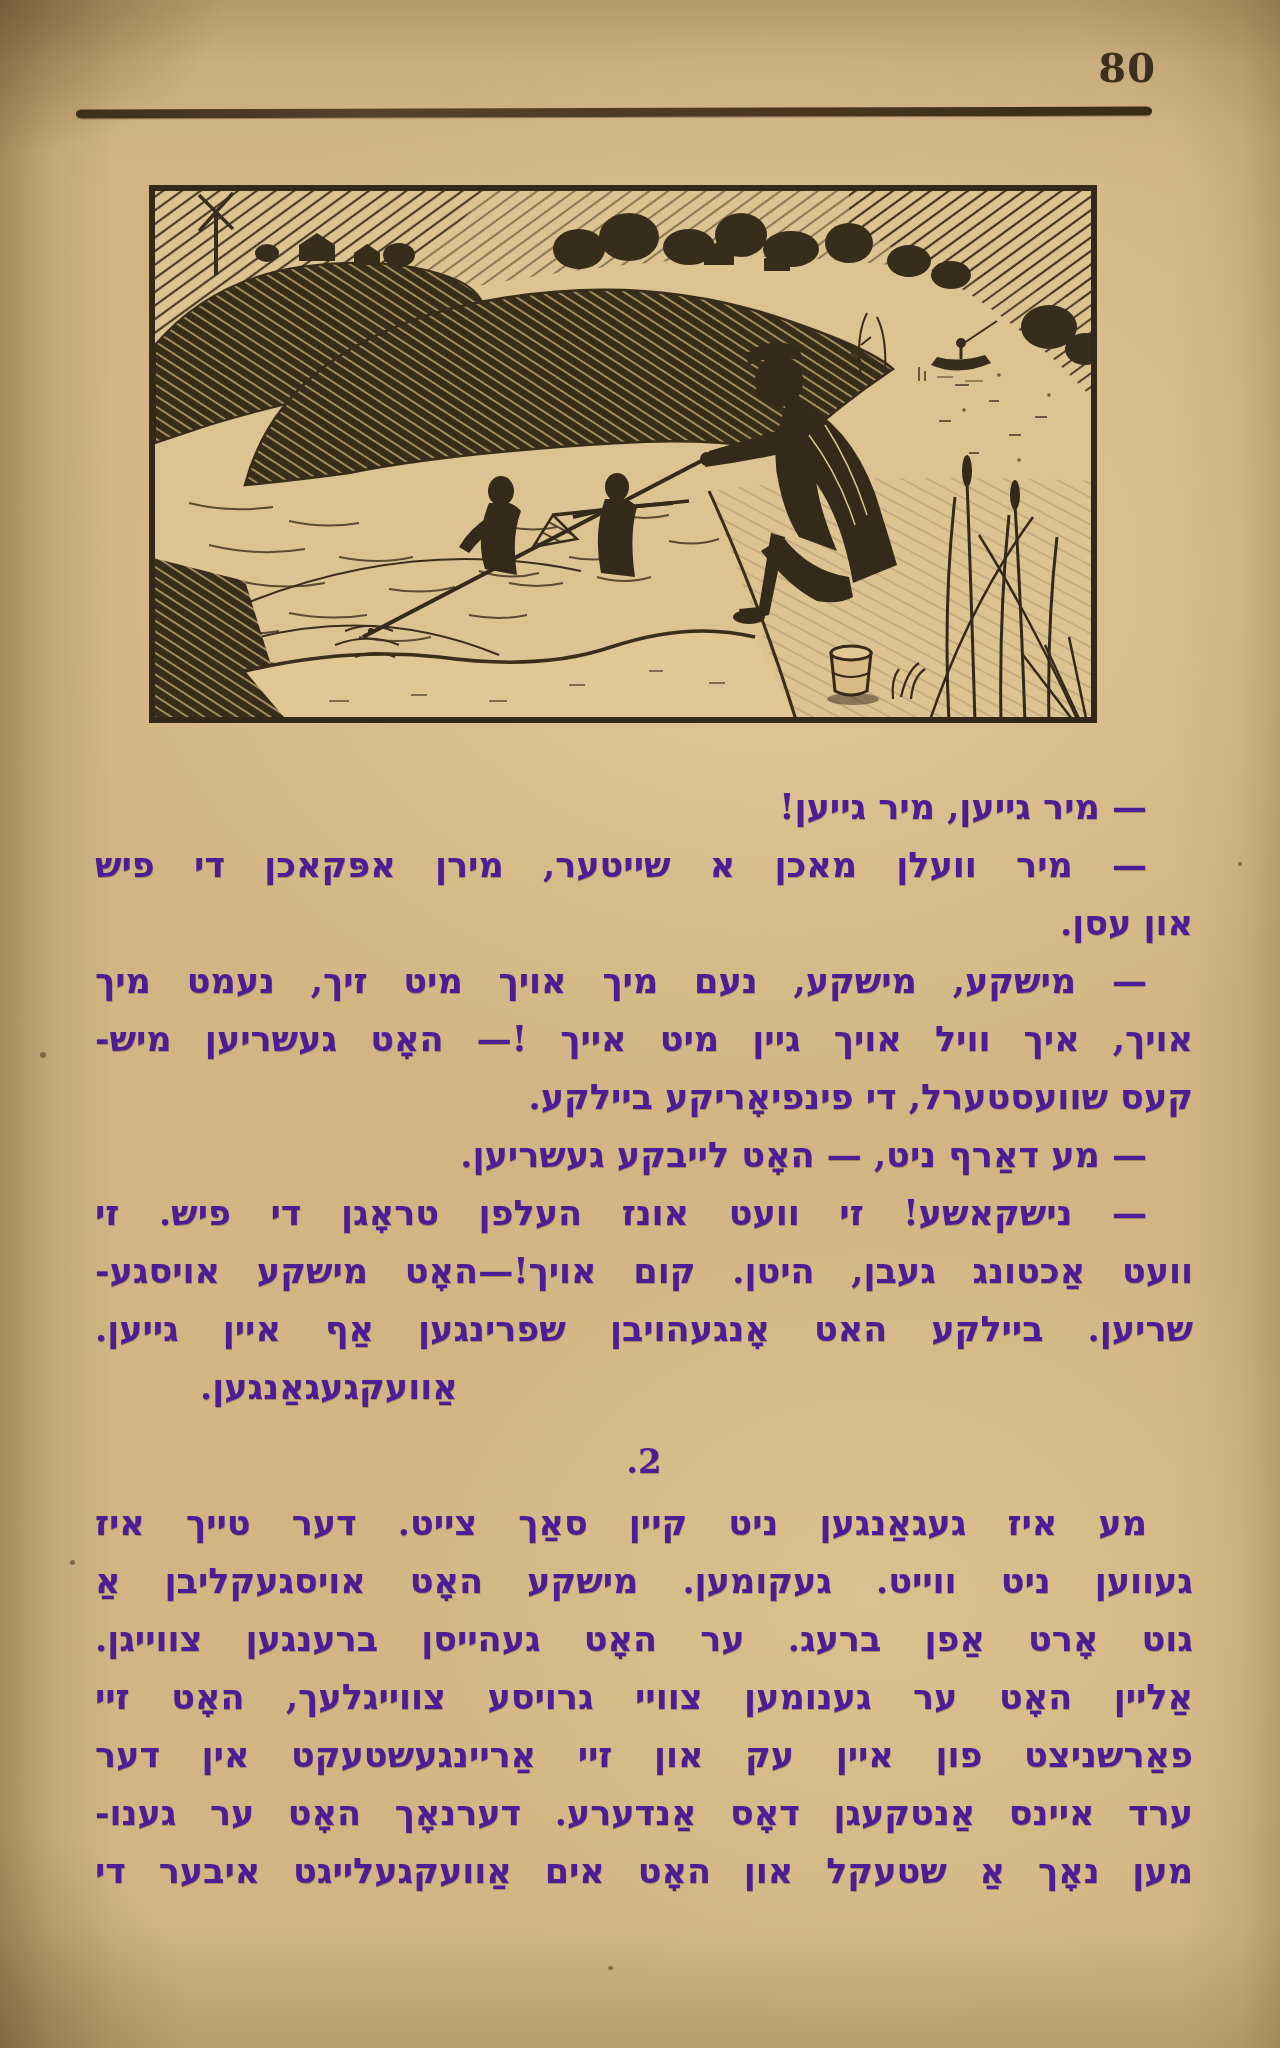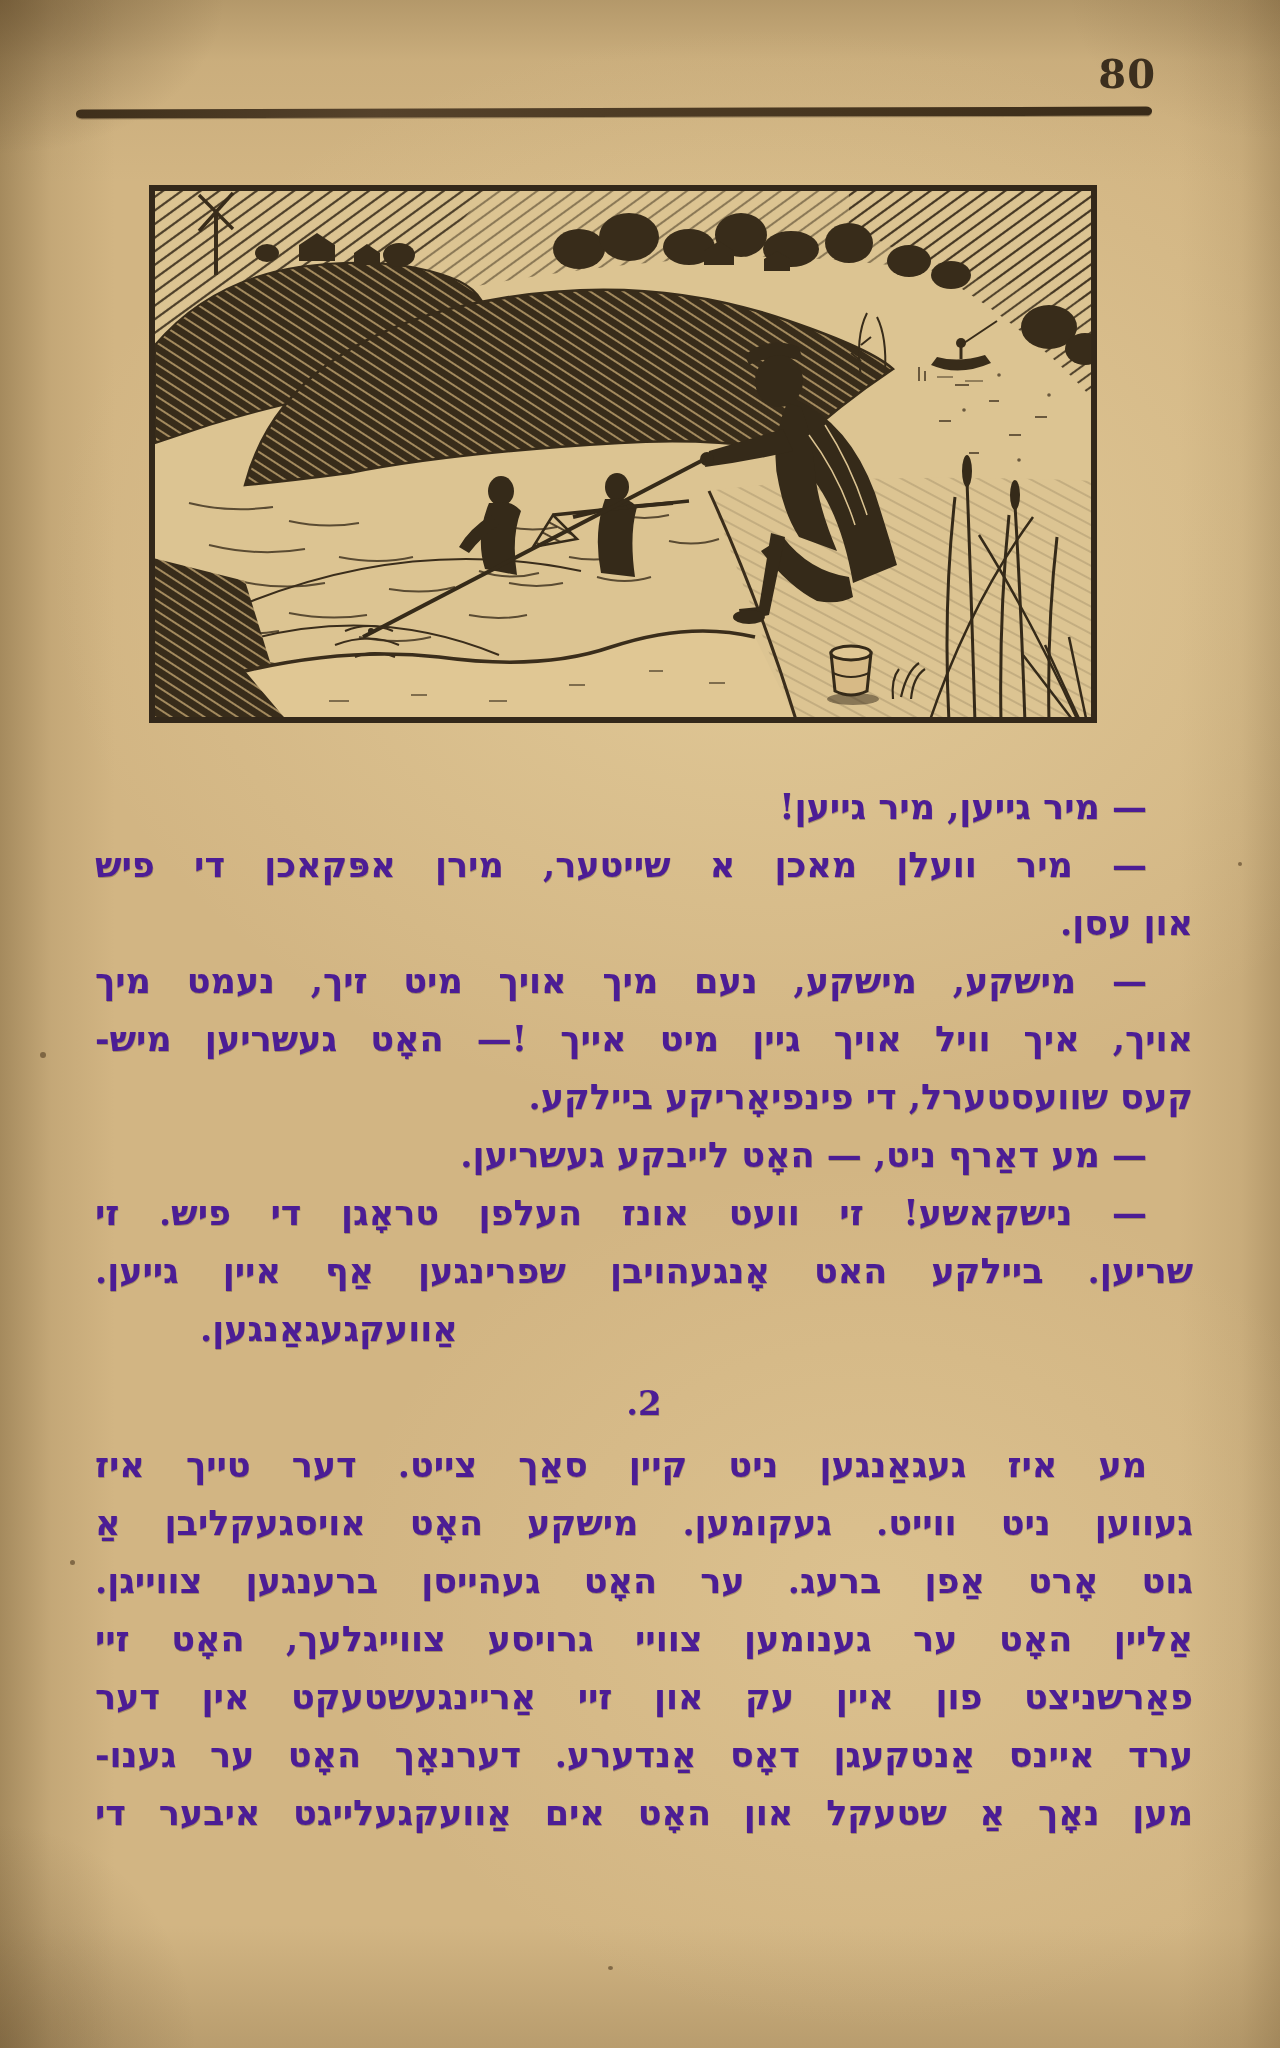--- a/index.html
+++ b/index.html
@@ -12,21 +12,21 @@
       radial-gradient(280px 320px at 0% 100%, rgba(92,70,40,.35), rgba(92,70,40,0) 70%),
       radial-gradient(300px 200px at 100% 0%, rgba(110,85,50,.25), rgba(110,85,50,0) 70%),
       radial-gradient(1000px 760px at 60% 28%, rgba(240,221,172,.50), rgba(240,221,172,0) 72%),
       radial-gradient(760px 620px at 68% 78%, rgba(238,216,166,.34), rgba(238,216,166,0) 70%),
       linear-gradient(90deg, rgba(110,86,48,.45) 0, rgba(110,86,48,.14) 4%, rgba(110,86,48,0) 9%),
       linear-gradient(270deg, rgba(110,86,48,.30) 0, rgba(110,86,48,.10) 3%, rgba(110,86,48,0) 8%),
       linear-gradient(180deg, rgba(110,86,48,.30) 0, rgba(110,86,48,.08) 3%, rgba(110,86,48,0) 9%),
       linear-gradient(0deg, rgba(110,86,48,.26) 0, rgba(110,86,48,0) 6%);
   }
   .page-number{
-    position:absolute;top:50px;right:124px;
+    position:absolute;top:44px;right:124px;
     font-size:40px;font-weight:600;color:#3c2f1e;letter-spacing:1px;
   }
   .rule{
     position:absolute;left:76px;top:108px;width:1076px;height:9px;
     background:linear-gradient(90deg,#3e2f1b,#55422b 28%,#46351f 72%,#392b19);
     border-radius:6px/4px;transform:rotate(-.15deg);
     box-shadow:0 1px 0 rgba(60,45,25,.35);
   }
   .illustration{
     position:absolute;left:149px;top:185px;width:948px;height:538px;
@@ -244,20 +244,21 @@
 
 <div class="text-block">
   <div class="line start indent">— מיר גייען, מיר גייען!</div>
   <div class="line just indent">— מיר וועלן מאכן א שייטער, מירן אפּקאכן די פיש</div>
   <div class="line start">און עסן.</div>
   <div class="line just indent">— מישקע, מישקע, נעם מיך אויך מיט זיך, נעמט מיך</div>
   <div class="line just">אויך, איך וויל אויך גיין מיט אייך !— האָט געשריען מיש-</div>
   <div class="line start">קעס שוועסטערל, די פינפיאָריקע ביילקע.</div>
   <div class="line start indent">— מע דאַרף ניט, — האָט לייבקע געשריען.</div>
   <div class="line just indent">— נישקאשע! זי וועט אונז העלפן טראָגן די פיש. זי</div>
+  <div class="line just">וועט אַכטונג געבן, היטן. קום אויך!—האָט מישקע אויסגע-</div>
   <div class="line just">שריען. ביילקע האט אָנגעהויבן שפרינגען אַף איין גייען.</div>
   <div class="line shifted">אַוועקגעגאַנגען.</div>
 
   <div class="heading">2.</div>
 
   <div class="line just indent">מע איז געגאַנגען ניט קיין סאַך צייט. דער טייך איז</div>
   <div class="line just">געווען ניט ווייט. געקומען. מישקע האָט אויסגעקליבן אַ</div>
   <div class="line just">גוט אָרט אַפן ברעג. ער האָט געהייסן ברענגען צווייגן.</div>
   <div class="line just">אַליין האָט ער גענומען צוויי גרויסע צווייגלעך, האָט זיי</div>
   <div class="line just">פאַרשניצט פון איין עק און זיי אַריינגעשטעקט אין דער</div>

